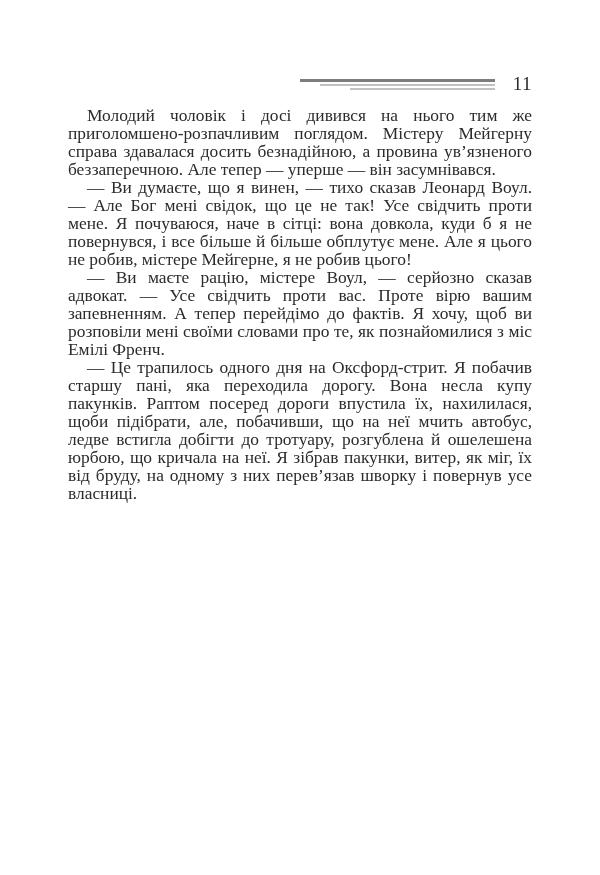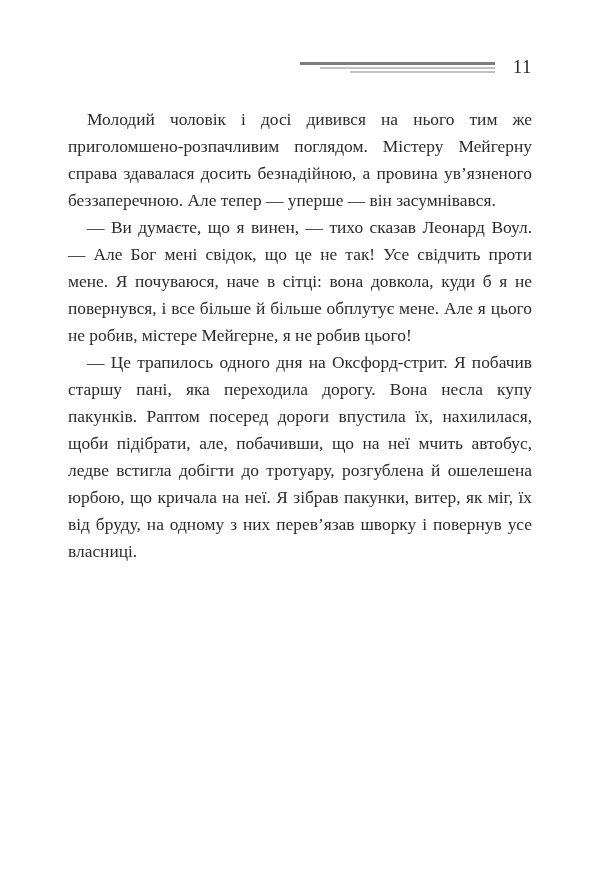--- a/index.html
+++ b/index.html
@@ -20,21 +20,21 @@
     position: relative;
     width: 600px;
     height: 875px;
     box-sizing: border-box;
   }
 
   
   .header {
     position: absolute;
     left: 68px;
-    top: 56px;
+    top: 73px;
     width: 464px;
     height: 30px;
   }
   .rules {
     position: absolute;
     right: 37px;
     top: 6px;
     width: 195px;
   }
   .rule {
@@ -73,21 +73,21 @@
   
   .body-text {
     position: absolute;
     left: 68px;
     top: 106px;
     width: 464px;
   }
   .body-text p {
     margin: 0;
     font-size: 17.4px;
-    line-height: 27px;
+    line-height: 18px;
     text-align: justify;
     text-indent: 19px;
     text-justify: inter-word;
     hyphens: manual;
     word-spacing: 0px;
   }
 </style>
 </head>
 <body>
 
@@ -98,16 +98,17 @@
       <span class="rule rule-1" style="background: rgb(125, 125, 125);"></span>
       <span class="rule rule-2" style="background: rgb(194, 194, 194);"></span>
       <span class="rule rule-3"></span>
     </div>
     <div class="folio">11</div>
   </div>
 
   <div class="body-text">
     <p>Молодий чоловік і досі дивився на нього тим же приголомшено-розпачливим поглядом. Містеру Мейгерну справа здавалася досить безнадійною, а провина ув’язненого беззаперечною. Але тепер — уперше — він засумнівався.</p>
     <p>— Ви думаєте, що я винен, — тихо сказав Леонард Воул. — Але Бог мені свідок, що це не так! Усе свідчить проти мене. Я почуваюся, наче в сітці: вона довкола, куди б я не повернувся, і все більше й більше обплутує мене. Але я цього не робив, містере Мейгерне, я не робив цього!</p>
+    <p>— Ви маєте рацію, містере Воул, — серйозно сказав адвокат. — Усе свідчить проти вас. Проте вірю вашим запевненням. А тепер перейдімо до фактів. Я хочу, щоб ви розповіли мені своїми словами про те, як познайомилися з міс Емілі Френч.</p>
     <p>— Це трапилось одного дня на Оксфорд-стрит. Я побачив старшу пані, яка переходила дорогу. Вона несла купу пакунків. Раптом посеред дороги впустила їх, нахилилася, щоби підібрати, але, побачивши, що на неї мчить автобус, ледве встигла добігти до тротуару, розгублена й ошелешена юрбою, що кричала на неї. Я зібрав пакунки, витер, як міг, їх від бруду, на одному з них перев’язав шворку і повернув усе власниці.</p>
   </div>
 
 </div>
 
 </body></html>

